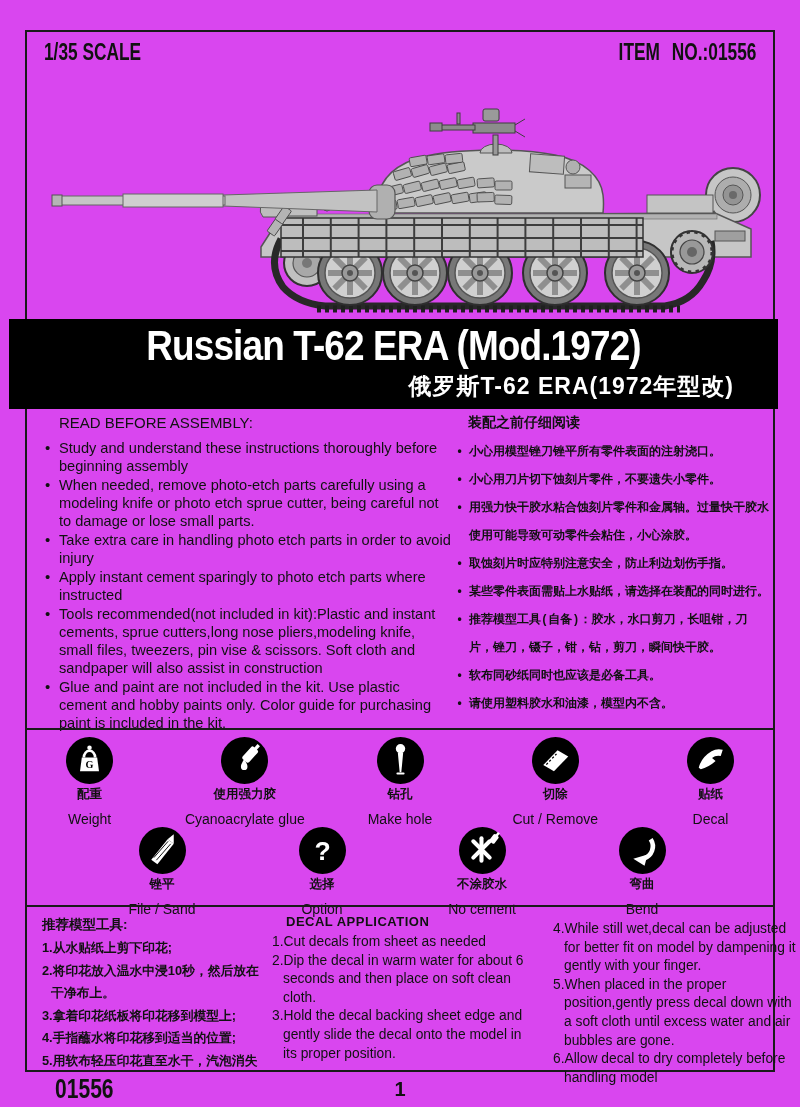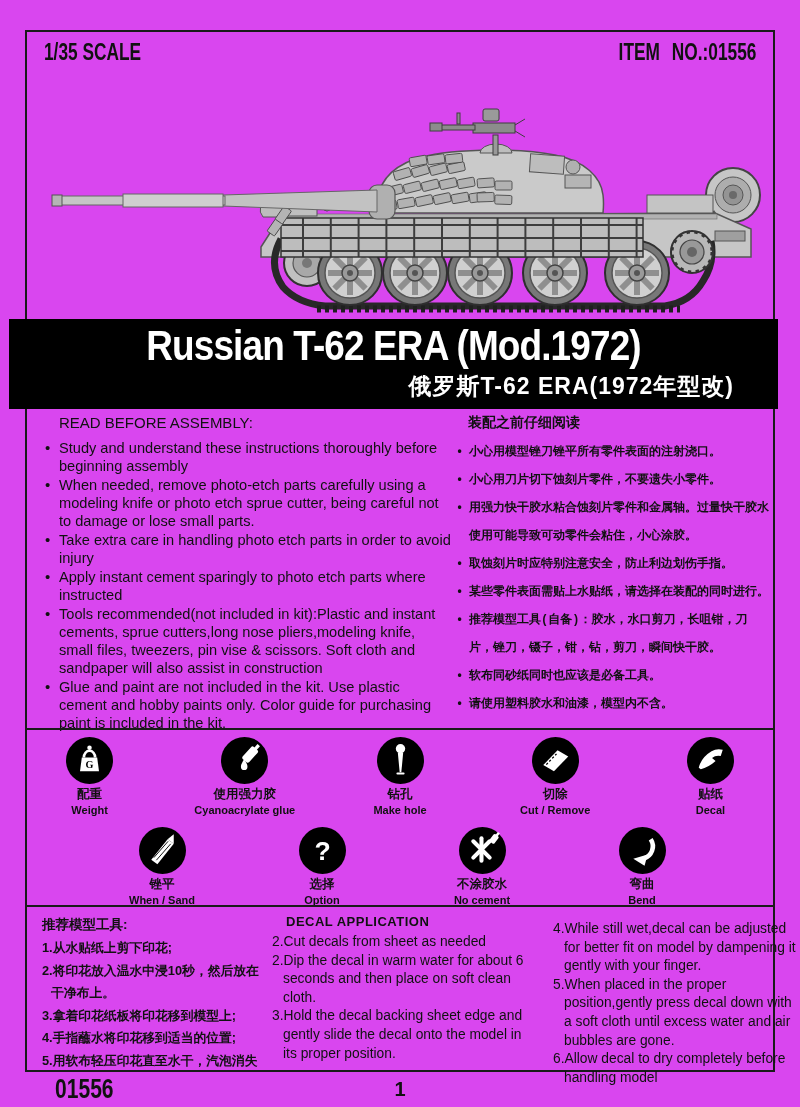--- a/index.html
+++ b/index.html
@@ -33,21 +33,21 @@
   .rba-zh li::before{content:"•";position:absolute;left:0;top:0;}
   
   .sep1{position:absolute;left:25px;top:728px;width:750px;height:2px;background:#1a1a1a;}
   .sep2{position:absolute;left:25px;top:905px;width:750px;height:2px;background:#1a1a1a;}
   
   .symrow1{position:absolute;left:12px;top:737px;width:776px;display:flex;}
   .symrow2{position:absolute;left:82px;top:827px;width:640px;display:flex;}
   .symcell{flex:1;text-align:center;}
   .symcell svg{display:block;margin:0 auto;}
   .symcell .zh{display:block;font-size:12.5px;font-weight:700;margin-top:3px;line-height:14px;}
-  .symcell .en{display:block;font-size:11px;margin-top:1px;line-height:16px;font-weight:bold;}
+  .symcell .en{display:block;font-size:14px;margin-top:10px;line-height:16px;}
   
   .dec-zh{position:absolute;left:42px;top:916px;width:226px;font-weight:700;}
   .dec-zh h4{margin:0 0 3px 0;font-size:13.5px;font-weight:700;}
   .dec-zh p{margin:0;font-size:12.8px;line-height:22.5px;padding-left:9px;text-indent:-9px;}
   .dec-en1{position:absolute;left:272px;top:914px;width:256px;}
   .dec-en1 h4{margin:0 0 4px 14px;font-size:13px;font-weight:700;letter-spacing:.5px;}
   .dec-en2{position:absolute;left:553px;top:920px;width:250px;}
   .dec-en p{margin:0;font-size:13.8px;line-height:18.6px;padding-left:11px;text-indent:-11px;}
   
   .ft-item{position:absolute;left:55px;top:1074px;font-size:27px;font-weight:bold;
@@ -273,21 +273,21 @@
 
   <div class="symrow2">
     <div class="symcell">
       <svg width="47" height="47" viewBox="0 0 46 46">
         <circle cx="23" cy="23" r="23" fill="#000"></circle>
         <path d="M12,32 L28,12 L34,16.5 L18,36.5 Z" fill="#fff"></path>
         <path d="M28,12 L34,7 L34,16.5 Z" fill="#fff"></path>
         <path d="M14.5,30 l14,-16 M17,32.5 l14,-16 M12.5,27.5 l13,-15" stroke="#000" stroke-width="0.9" fill="none"></path>
       </svg>
       <span class="zh">锉平</span>
-      <span class="en">When / Sand</span>
+      <span class="en">File / Sand</span>
     </div>
     <div class="symcell">
       <svg width="47" height="47" viewBox="0 0 46 46">
         <circle cx="23" cy="23" r="23" fill="#000"></circle>
         <text x="23" y="32" font-size="26" font-weight="bold" fill="#fff" text-anchor="middle" font-family="Liberation Sans, sans-serif">?</text>
       </svg>
       <span class="zh">选择</span>
       <span class="en">Option</span>
     </div>
     <div class="symcell">
@@ -322,21 +322,21 @@
   <div class="dec-zh">
     <h4>推荐模型工具:</h4>
     <p>1.从水贴纸上剪下印花;</p>
     <p>2.将印花放入温水中浸10秒，然后放在干净布上。</p>
     <p>3.拿着印花纸板将印花移到模型上;</p>
     <p>4.手指蘸水将印花移到适当的位置;</p>
     <p>5.用软布轻压印花直至水干，汽泡消失</p>
   </div>
   <div class="dec-en1 dec-en">
     <h4>DECAL APPLICATION</h4>
-    <p>2.Cut decals from sheet as needed</p>
+    <p>1.Cut decals from sheet as needed</p>
     <p>2.Dip the decal in warm water for about 6 seconds and then place on soft clean cloth.</p>
     <p>3.Hold the decal backing sheet edge and gently slide the decal onto the model in its proper position.</p>
   </div>
   <div class="dec-en2 dec-en">
     <p>4.While still wet,decal can be adjusted for better fit on model by dampening it gently with your finger.</p>
     <p>5.When placed in the proper position,gently press decal down with a soft cloth until excess water and air bubbles are gone.</p>
     <p>6.Allow decal to dry completely before handling model</p>
   </div>
 
   <div class="ft-item">01556</div>

